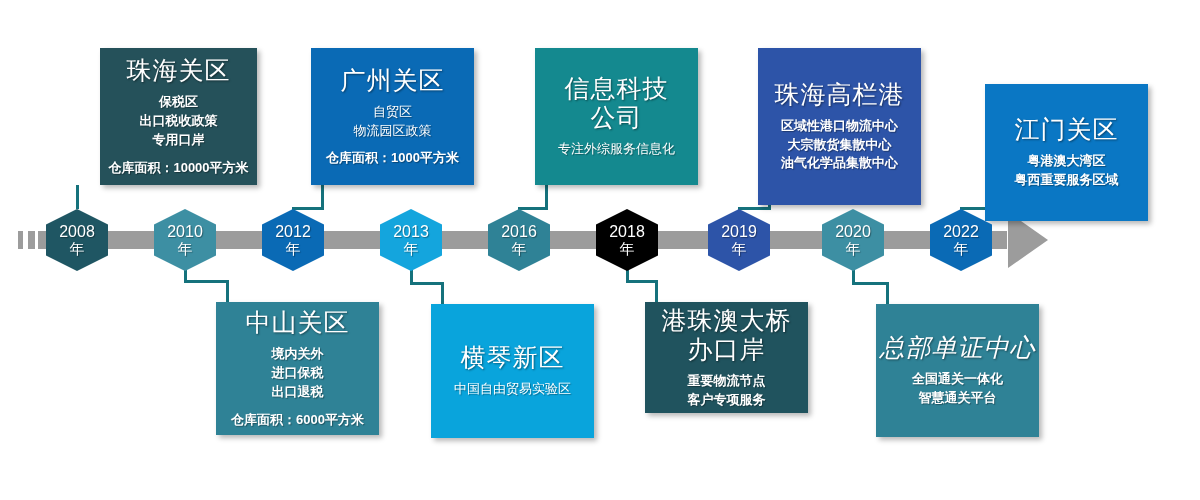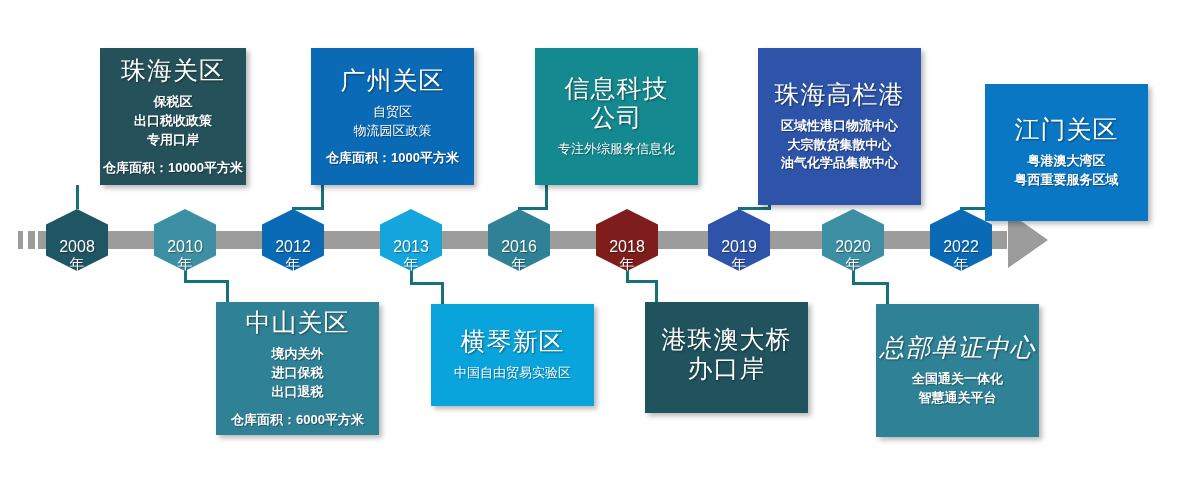--- a/index.html
+++ b/index.html
@@ -21,21 +21,21 @@
     position:absolute;left:1008px;top:212px;width:0;height:0;
     border-top:28px solid transparent;
     border-bottom:28px solid transparent;
     border-left:40px solid #9c9c9c;
   }
 
   
   .hex{
     position:absolute;width:62px;height:62px;
     clip-path:polygon(50% 0%,100% 25%,100% 75%,50% 100%,0% 75%,0% 25%);
-    display:flex;flex-direction:column;align-items:center;justify-content:flex-end;
+    display:flex;flex-direction:column;align-items:center;justify-content:center;
     color:#ffffff;line-height:1.02;
     text-shadow:1px 1px 1px rgba(0,0,0,.35);
     z-index:6;
     filter:drop-shadow(2px 2px 2px rgba(0,0,0,.30));
   }
   .hex .yr{font-size:16px;}
   .hex .ch{font-size:15px;}
 
   
   .conn{position:absolute;background:#15727c;z-index:2;}
@@ -117,39 +117,39 @@
         <span class="ch">年</span>
       </div>
       <div class="hex" style="left: 380px; top: 209px; background: rgb(20, 165, 221);">
         <span class="yr">2013</span>
         <span class="ch">年</span>
       </div>
       <div class="hex" style="left: 488px; top: 209px; background: rgb(47, 130, 150);">
         <span class="yr">2016</span>
         <span class="ch">年</span>
       </div>
-      <div class="hex" style="left: 596px; top: 209px; background: #7f1d1d;">
+      <div class="hex" style="left: 596px; top: 209px; background: #000000;">
         <span class="yr">2018</span>
         <span class="ch">年</span>
       </div>
       <div class="hex" style="left: 708px; top: 209px; background: rgb(45, 84, 168);">
         <span class="yr">2019</span>
         <span class="ch">年</span>
       </div>
       <div class="hex" style="left: 822px; top: 209px; background: rgb(61, 143, 163);">
         <span class="yr">2020</span>
         <span class="ch">年</span>
       </div>
       <div class="hex" style="left: 930px; top: 209px; background: rgb(10, 106, 181);">
         <span class="yr">2022</span>
         <span class="ch">年</span>
       </div>
     </div>
   <div id="layer-card">
-      <div class="card" style="left: 100px; top: 48px; width: 146px; height: 137px; background: rgb(37, 81, 90);">
+      <div class="card" style="left: 100px; top: 48px; width: 157px; height: 137px; background: rgb(37, 81, 90);">
         <div class="title" style="white-space: pre-line;">珠海关区</div>
         <div>
           <div class="sub bold">保税区</div>
           <div class="sub bold">出口税收政策</div>
           <div class="sub bold">专用口岸</div>
         </div>
         <div class="note">仓库面积：10000平方米</div>
       </div>
       <div class="card" style="left: 311px; top: 48px; width: 163px; height: 137px; background: rgb(10, 106, 181);">
         <div class="title" style="white-space: pre-line;">广州关区</div>
@@ -183,29 +183,33 @@
       </div>
       <div class="card" style="left: 216px; top: 302px; width: 163px; height: 133px; background: rgb(47, 130, 150);">
         <div class="title" style="white-space: pre-line;">中山关区</div>
         <div>
           <div class="sub bold">境内关外</div>
           <div class="sub bold">进口保税</div>
           <div class="sub bold">出口退税</div>
         </div>
         <div class="note">仓库面积：6000平方米</div>
       </div>
-      <div class="card" style="left: 431px; top: 304px; width: 163px; height: 102px; background: rgb(9, 164, 220);">
+      <div class="card" style="left: 431px; top: 304px; width: 163px; height: 134px; background: rgb(9, 164, 220);">
         <div class="title" style="white-space: pre-line;">横琴新区</div>
         <div>
           <div class="sub">中国自由贸易实验区</div>
         </div>
       </div>
       <div class="card" style="left: 645px; top: 302px; width: 163px; height: 111px; background: rgb(32, 83, 94);">
         <div class="title" style="white-space: pre-line;">港珠澳大桥
 办口岸</div>
+        <div>
+          <div class="sub bold">重要物流节点</div>
+          <div class="sub bold">客户专项服务</div>
+        </div>
       </div>
       <div class="card" style="left: 876px; top: 304px; width: 163px; height: 133px; background: rgb(47, 130, 150);">
         <div class="title" style="white-space: pre-line; font-style: italic;">总部单证中心</div>
         <div>
           <div class="sub bold">全国通关一体化</div>
           <div class="sub bold">智慧通关平台</div>
         </div>
       </div>
     </div>
 

